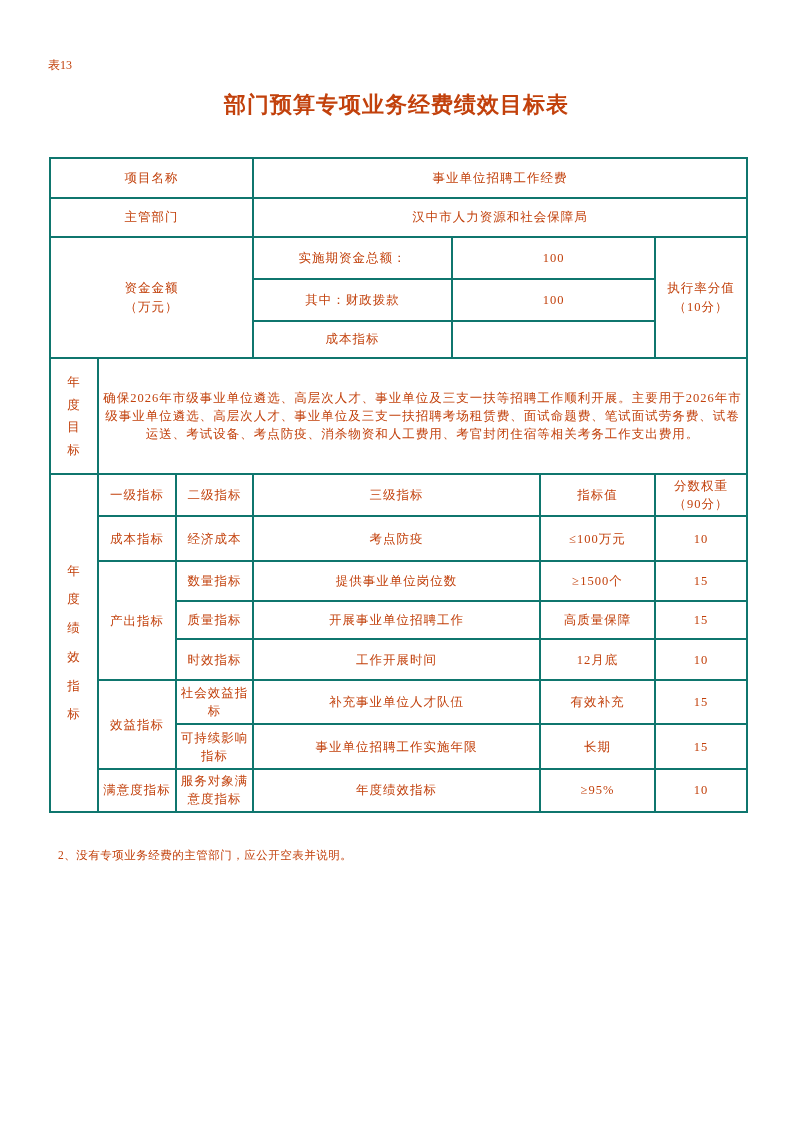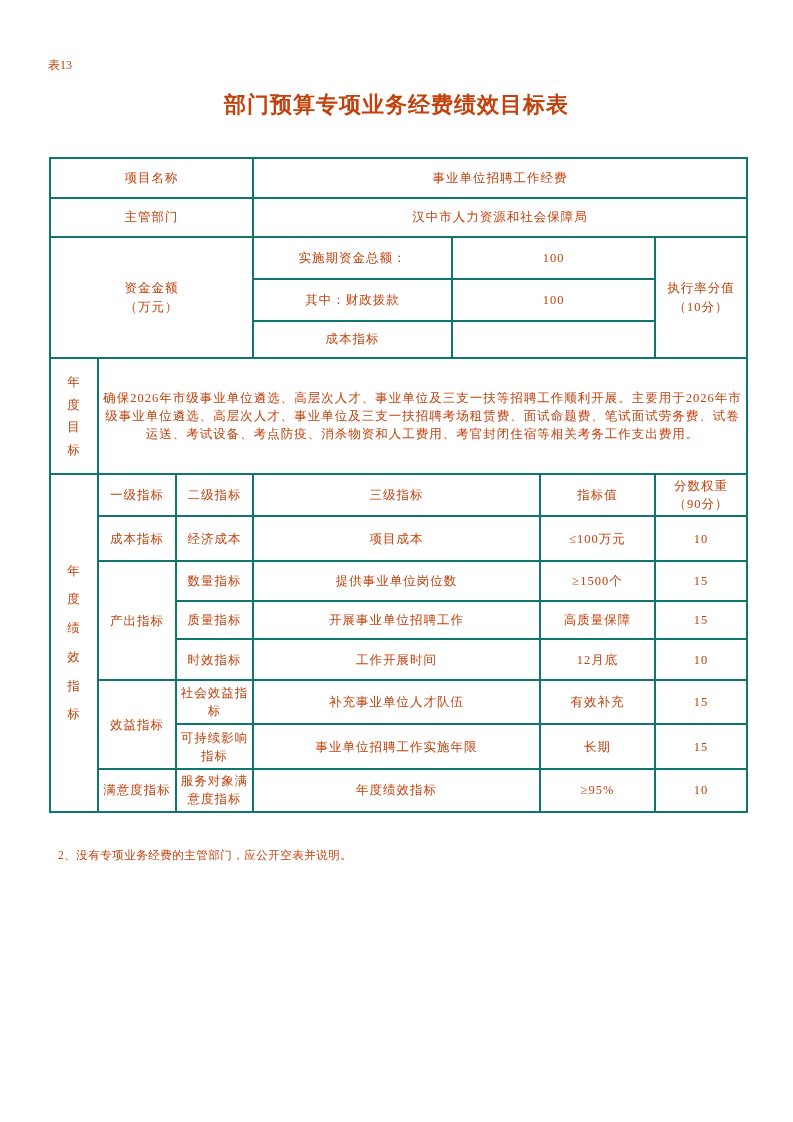--- a/index.html
+++ b/index.html
@@ -144,21 +144,21 @@
         <td>二级指标</td>
         <td colspan="2">三级指标</td>
         <td>指标值</td>
         <td class="prewrap">分数权重
 （90分）</td>
       </tr>
 
       <tr style="height:45px">
         <td>成本指标</td>
         <td>经济成本</td>
-        <td colspan="2">项目成本</td>
+        <td colspan="2">考点防疫</td>
         <td>≤100万元</td>
         <td>10</td>
       </tr>
 
       <tr style="height:40px">
         <td rowspan="3">产出指标</td>
         <td>数量指标</td>
         <td colspan="2">提供事业单位岗位数</td>
         <td>≥1500个</td>
         <td>15</td>

